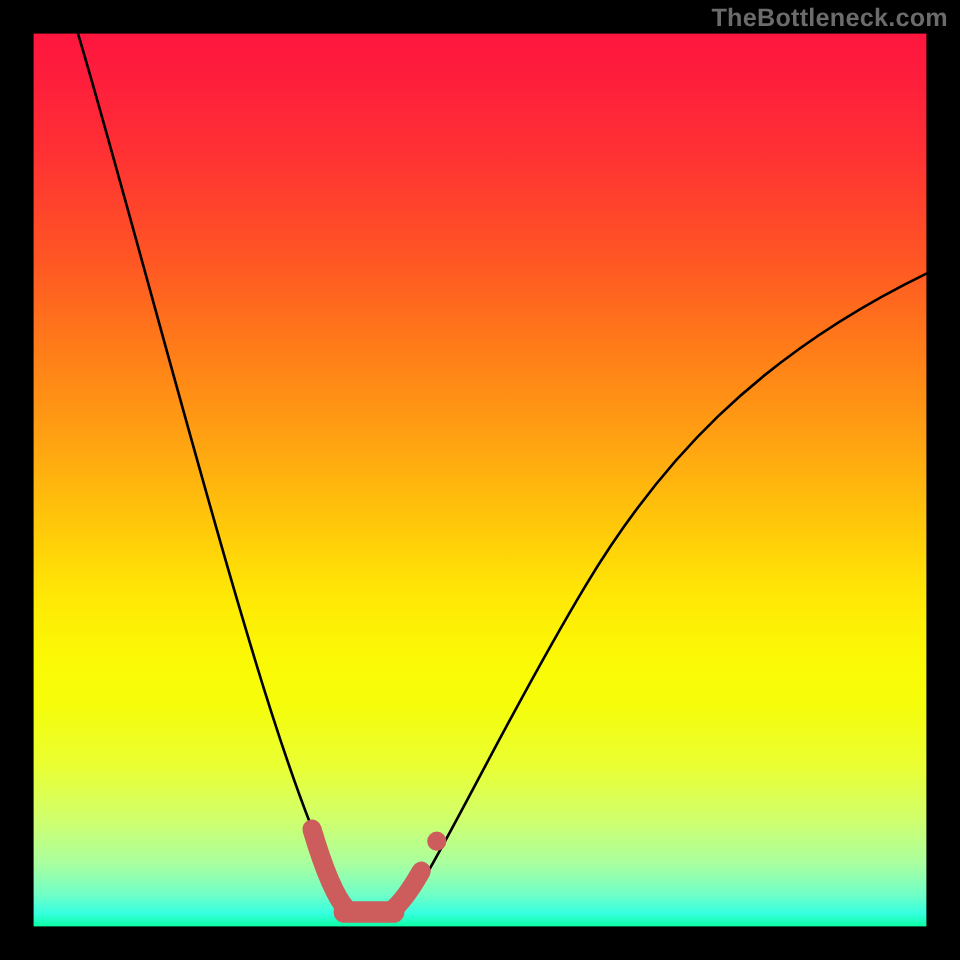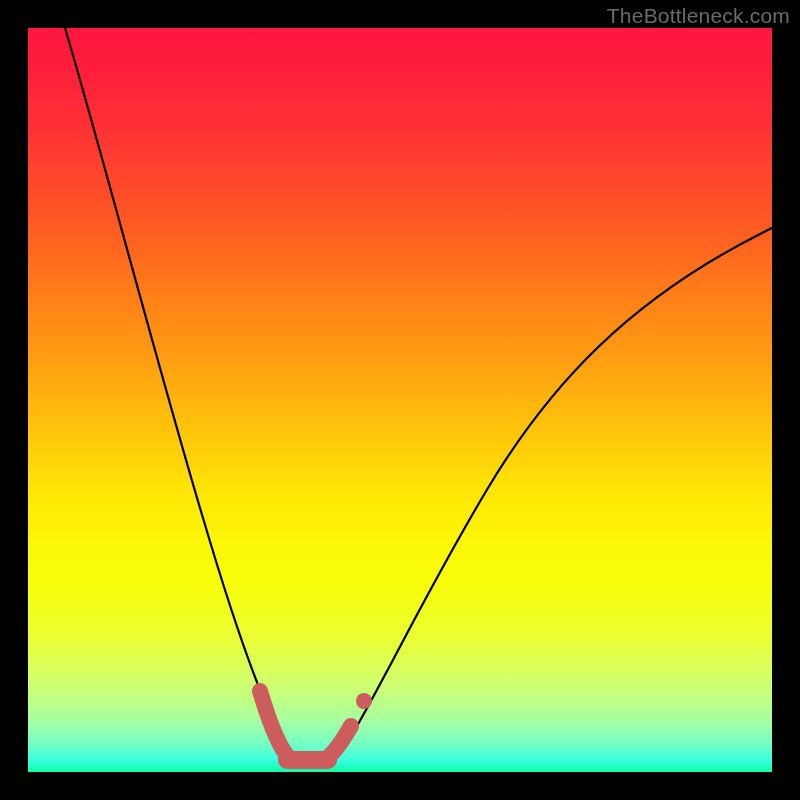--- a/index.html
+++ b/index.html
@@ -16,21 +16,21 @@
     width: 800px;
     height: 800px;
     background: #000;
   }
   .watermark {
     position: absolute;
     top: 4px;
     right: 10px;
     color: #6b6b6b;
     font-size: 21px;
-    font-weight: 400;
+    font-weight: 700;
     letter-spacing: 0.2px;
     z-index: 10;
   }
   .plot-bg {
     position: absolute;
     left: 28px;
     top: 28px;
     width: 744px;
     height: 744px;
     background: linear-gradient(to bottom,

